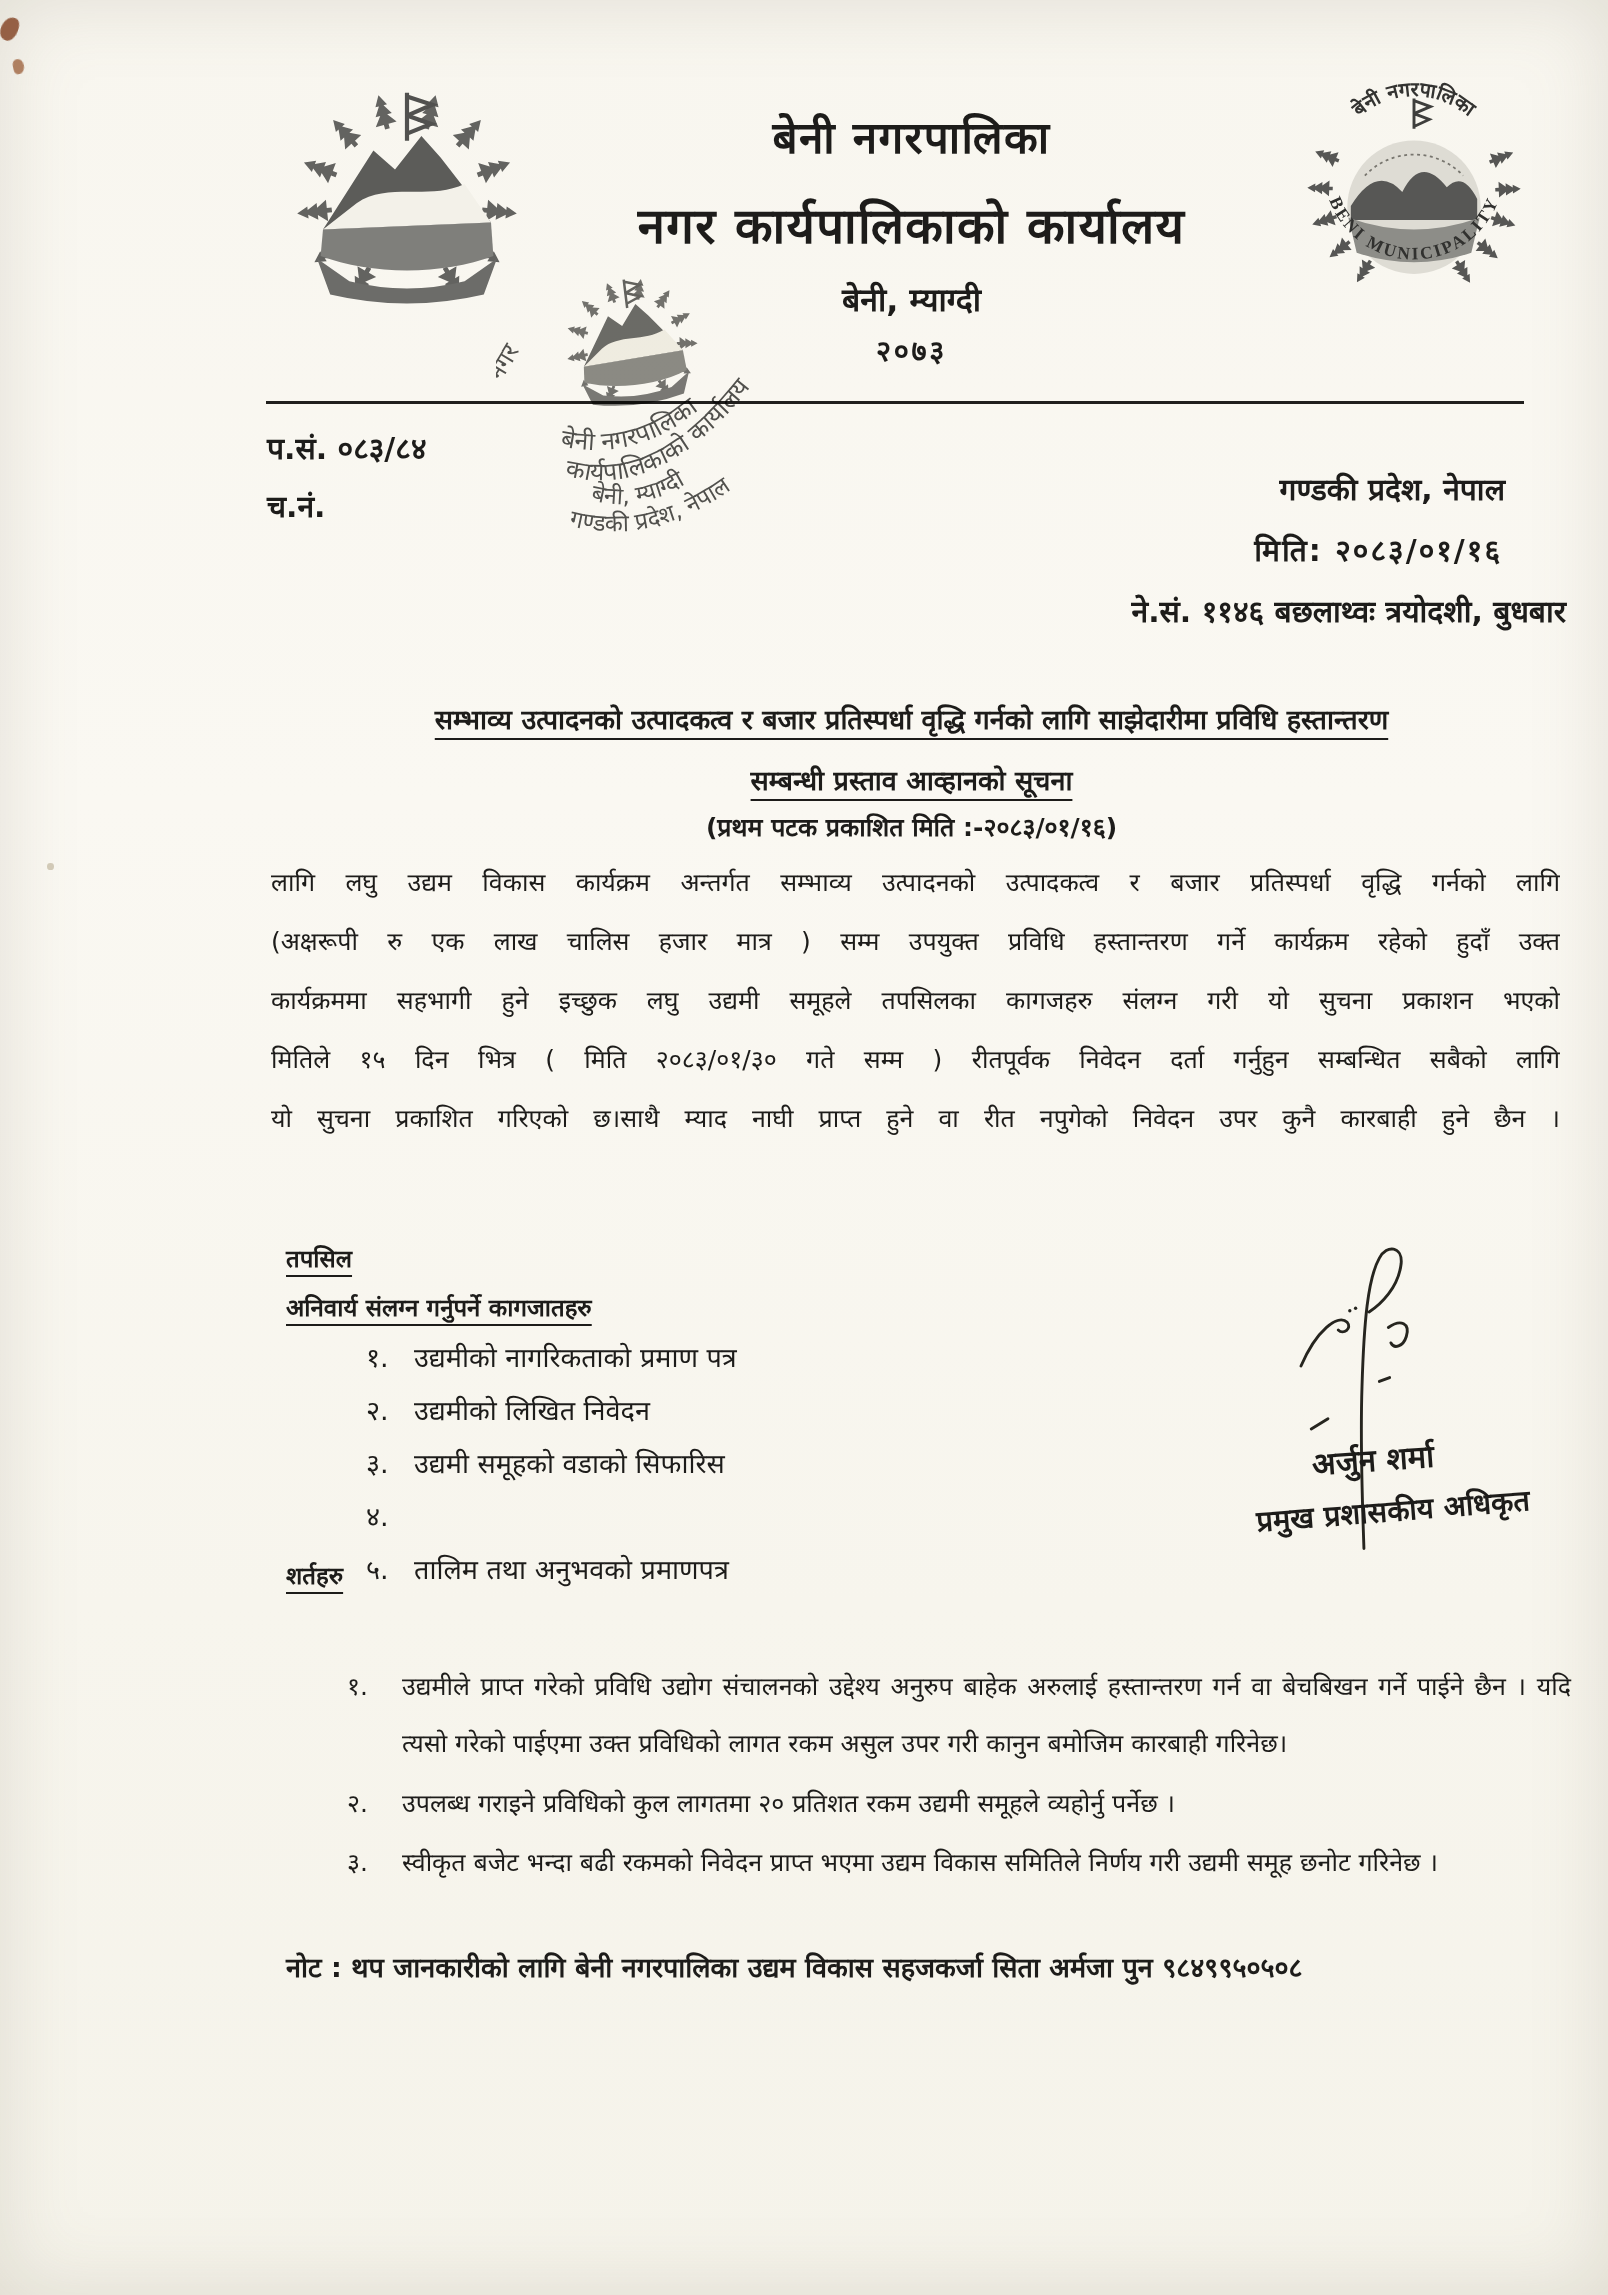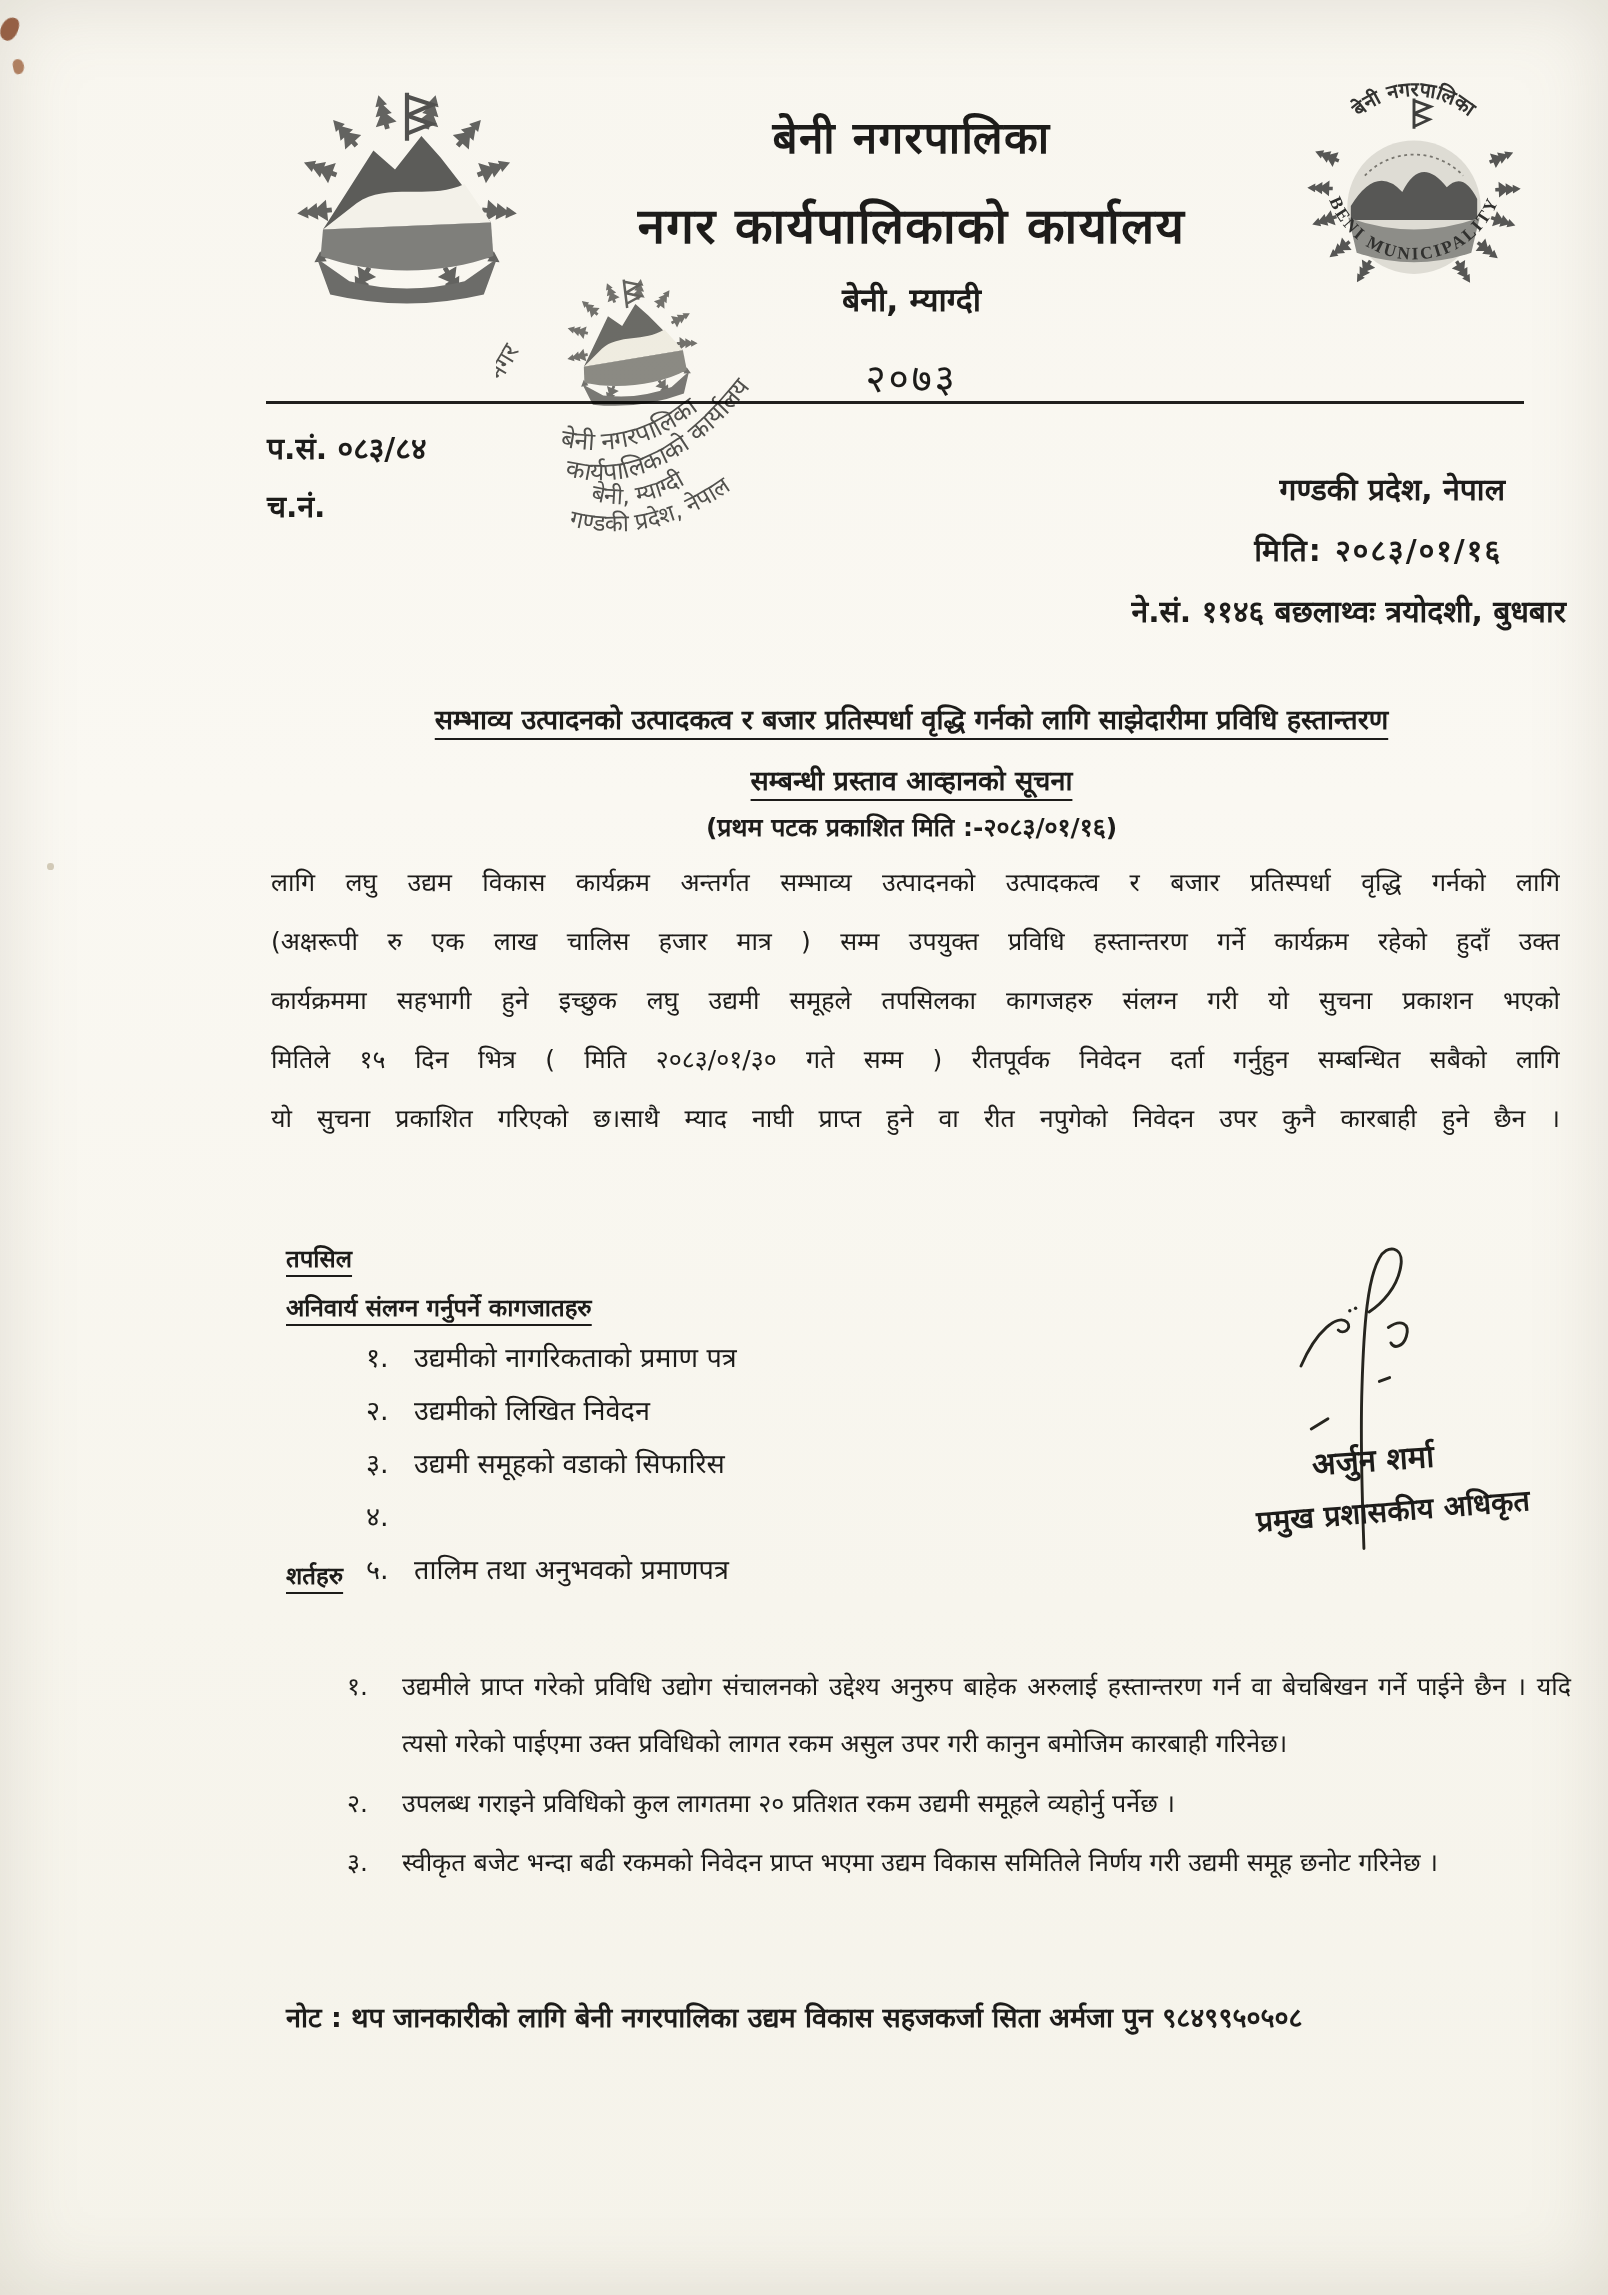--- a/index.html
+++ b/index.html
@@ -13,21 +13,21 @@
   .abs{position:absolute;}
   .speck{position:absolute;filter:blur(0.7px);}
   .speck.s1{left:1.3px;top:17.4px;width:17.4px;height:24px;background:#87492a;border-radius:62% 38% 55% 45%;opacity:.85;transform:rotate(18deg);}
   .speck.s2{left:13.4px;top:59px;width:11.4px;height:14.7px;background:#9a5c36;border-radius:45% 55% 60% 40%;opacity:.75;transform:rotate(-12deg);}
   .speck.s3{left:47px;top:863px;width:6.7px;height:6.7px;background:#b9ad93;border-radius:50%;opacity:.6;}
 
   .hdr-line{position:absolute;left:267px;width:1289px;text-align:center;font-weight:bold;white-space:nowrap;}
   .hdr-l1{top:106px;font-size:44px;letter-spacing:1.3px;}
   .hdr-l2{top:191px;font-size:49px;letter-spacing:1.3px;}
   .hdr-l3{top:277px;font-size:32px;}
-  .hdr-l4{top:330px;font-size:39px;font-weight:400;letter-spacing:2.7px;margin-top:20px;}
+  .hdr-l4{top:330px;font-size:29px;font-weight:700;letter-spacing:2.7px;}
 
   .emblem-left{left:287px;top:88px;width:240px;height:228px;}
   .seal-right{left:1297px;top:75px;width:234px;height:234px;}
 
   .stamp{left:496px;top:279px;width:297px;height:264px;mix-blend-mode:multiply;opacity:.93;}
 
   .hr{left:266px;top:401px;width:1258px;height:3.3px;background:#201f1d;}
 
   .refno{left:267px;font-size:30px;font-weight:600;white-space:nowrap;}
   .pno{top:427px;}
@@ -60,21 +60,21 @@
 
   .termlist{left:347px;top:1658px;width:1224px;font-size:25px;}
   .term{position:relative;padding-left:55px;line-height:57px;text-align:justify;margin-bottom:2.7px;}
   .term .num{position:absolute;left:0;top:0;}
 
   .sig{left:1256px;top:1226px;width:321px;height:361px;}
   .sig-svg{position:absolute;left:27px;top:0;width:167px;height:334px;}
   .sig-name{position:absolute;left:6.7px;top:212px;width:220px;text-align:center;font-size:31px;font-weight:bold;transform:rotate(-4deg);white-space:nowrap;}
   .sig-role{position:absolute;left:-40px;top:264px;width:354px;text-align:center;font-size:29px;font-weight:bold;transform:rotate(-4.5deg);white-space:nowrap;}
 
-  .note{left:286px;top:1998px;width:1289px;font-size:27px;font-weight:600;white-space:nowrap;}
+  .note{left:286px;top:1948px;width:1289px;font-size:27px;font-weight:600;white-space:nowrap;}
 
   svg text{font-family:"DejaVu Sans","Liberation Sans",sans-serif;}
   .seal-serif{font-family:"Liberation Serif","DejaVu Serif",serif;}
 </style>
 </head>
 <body>
 
 <div class="page">
 
   <div class="speck s1"></div>

